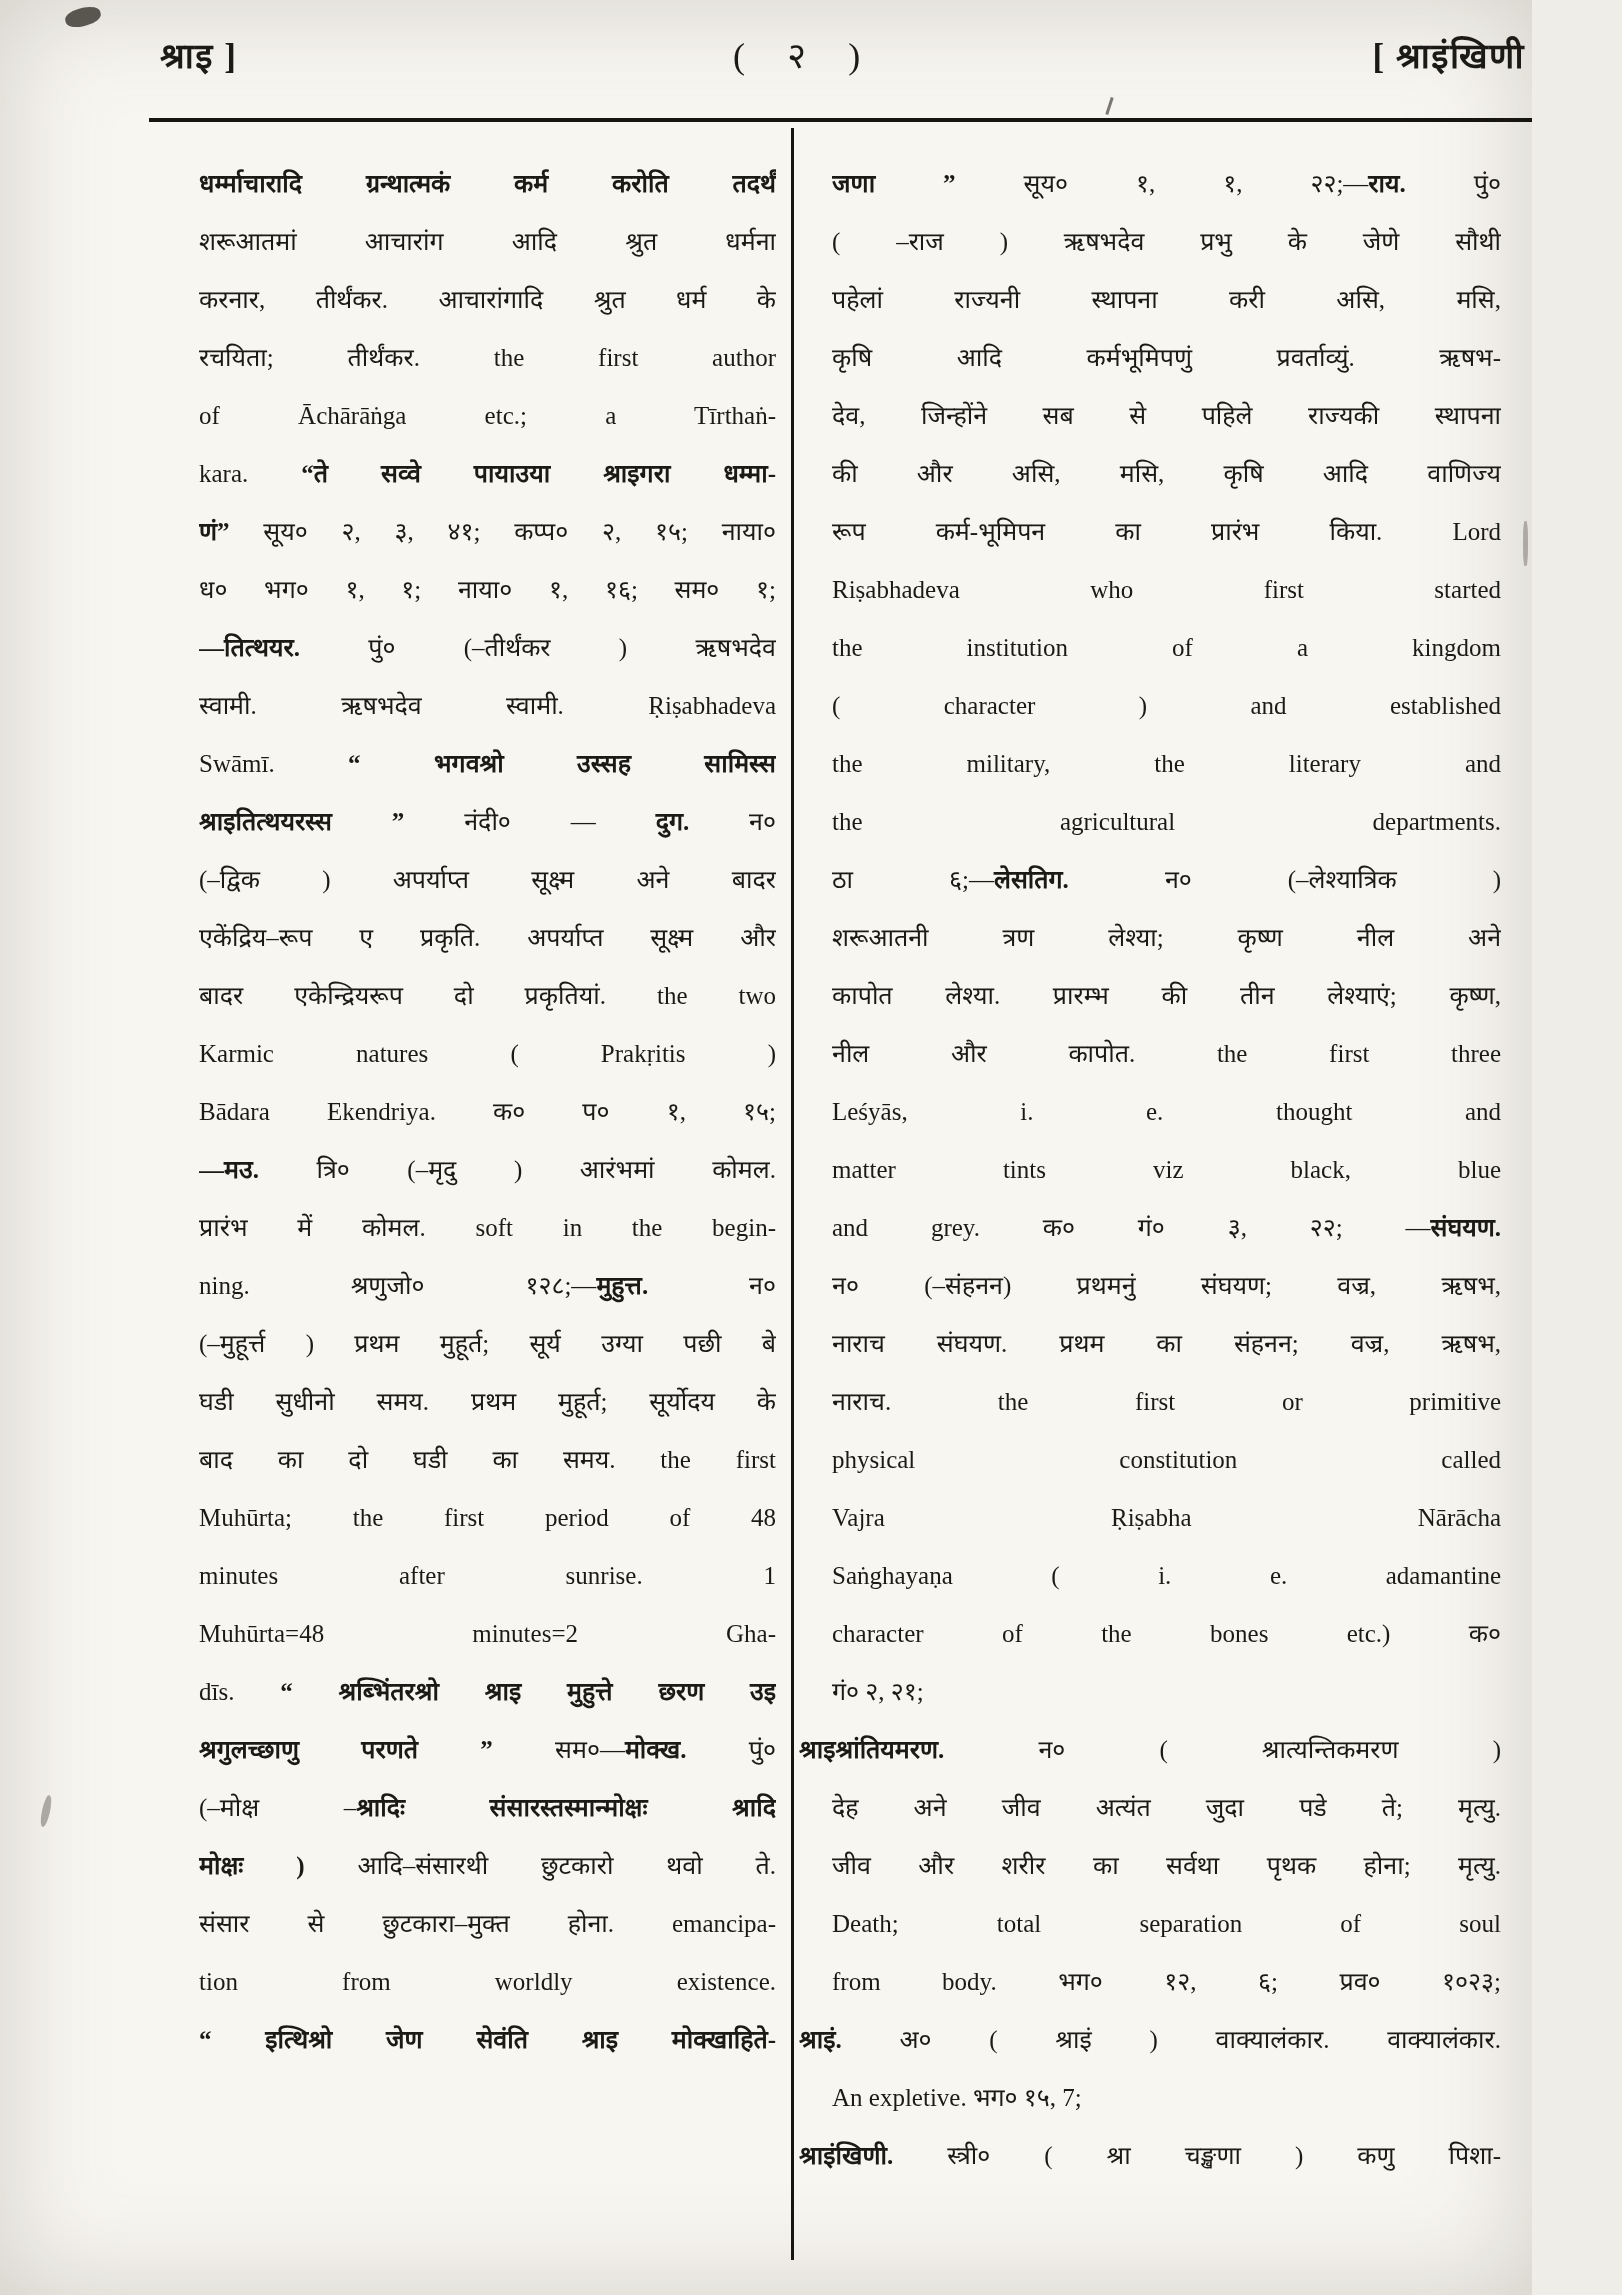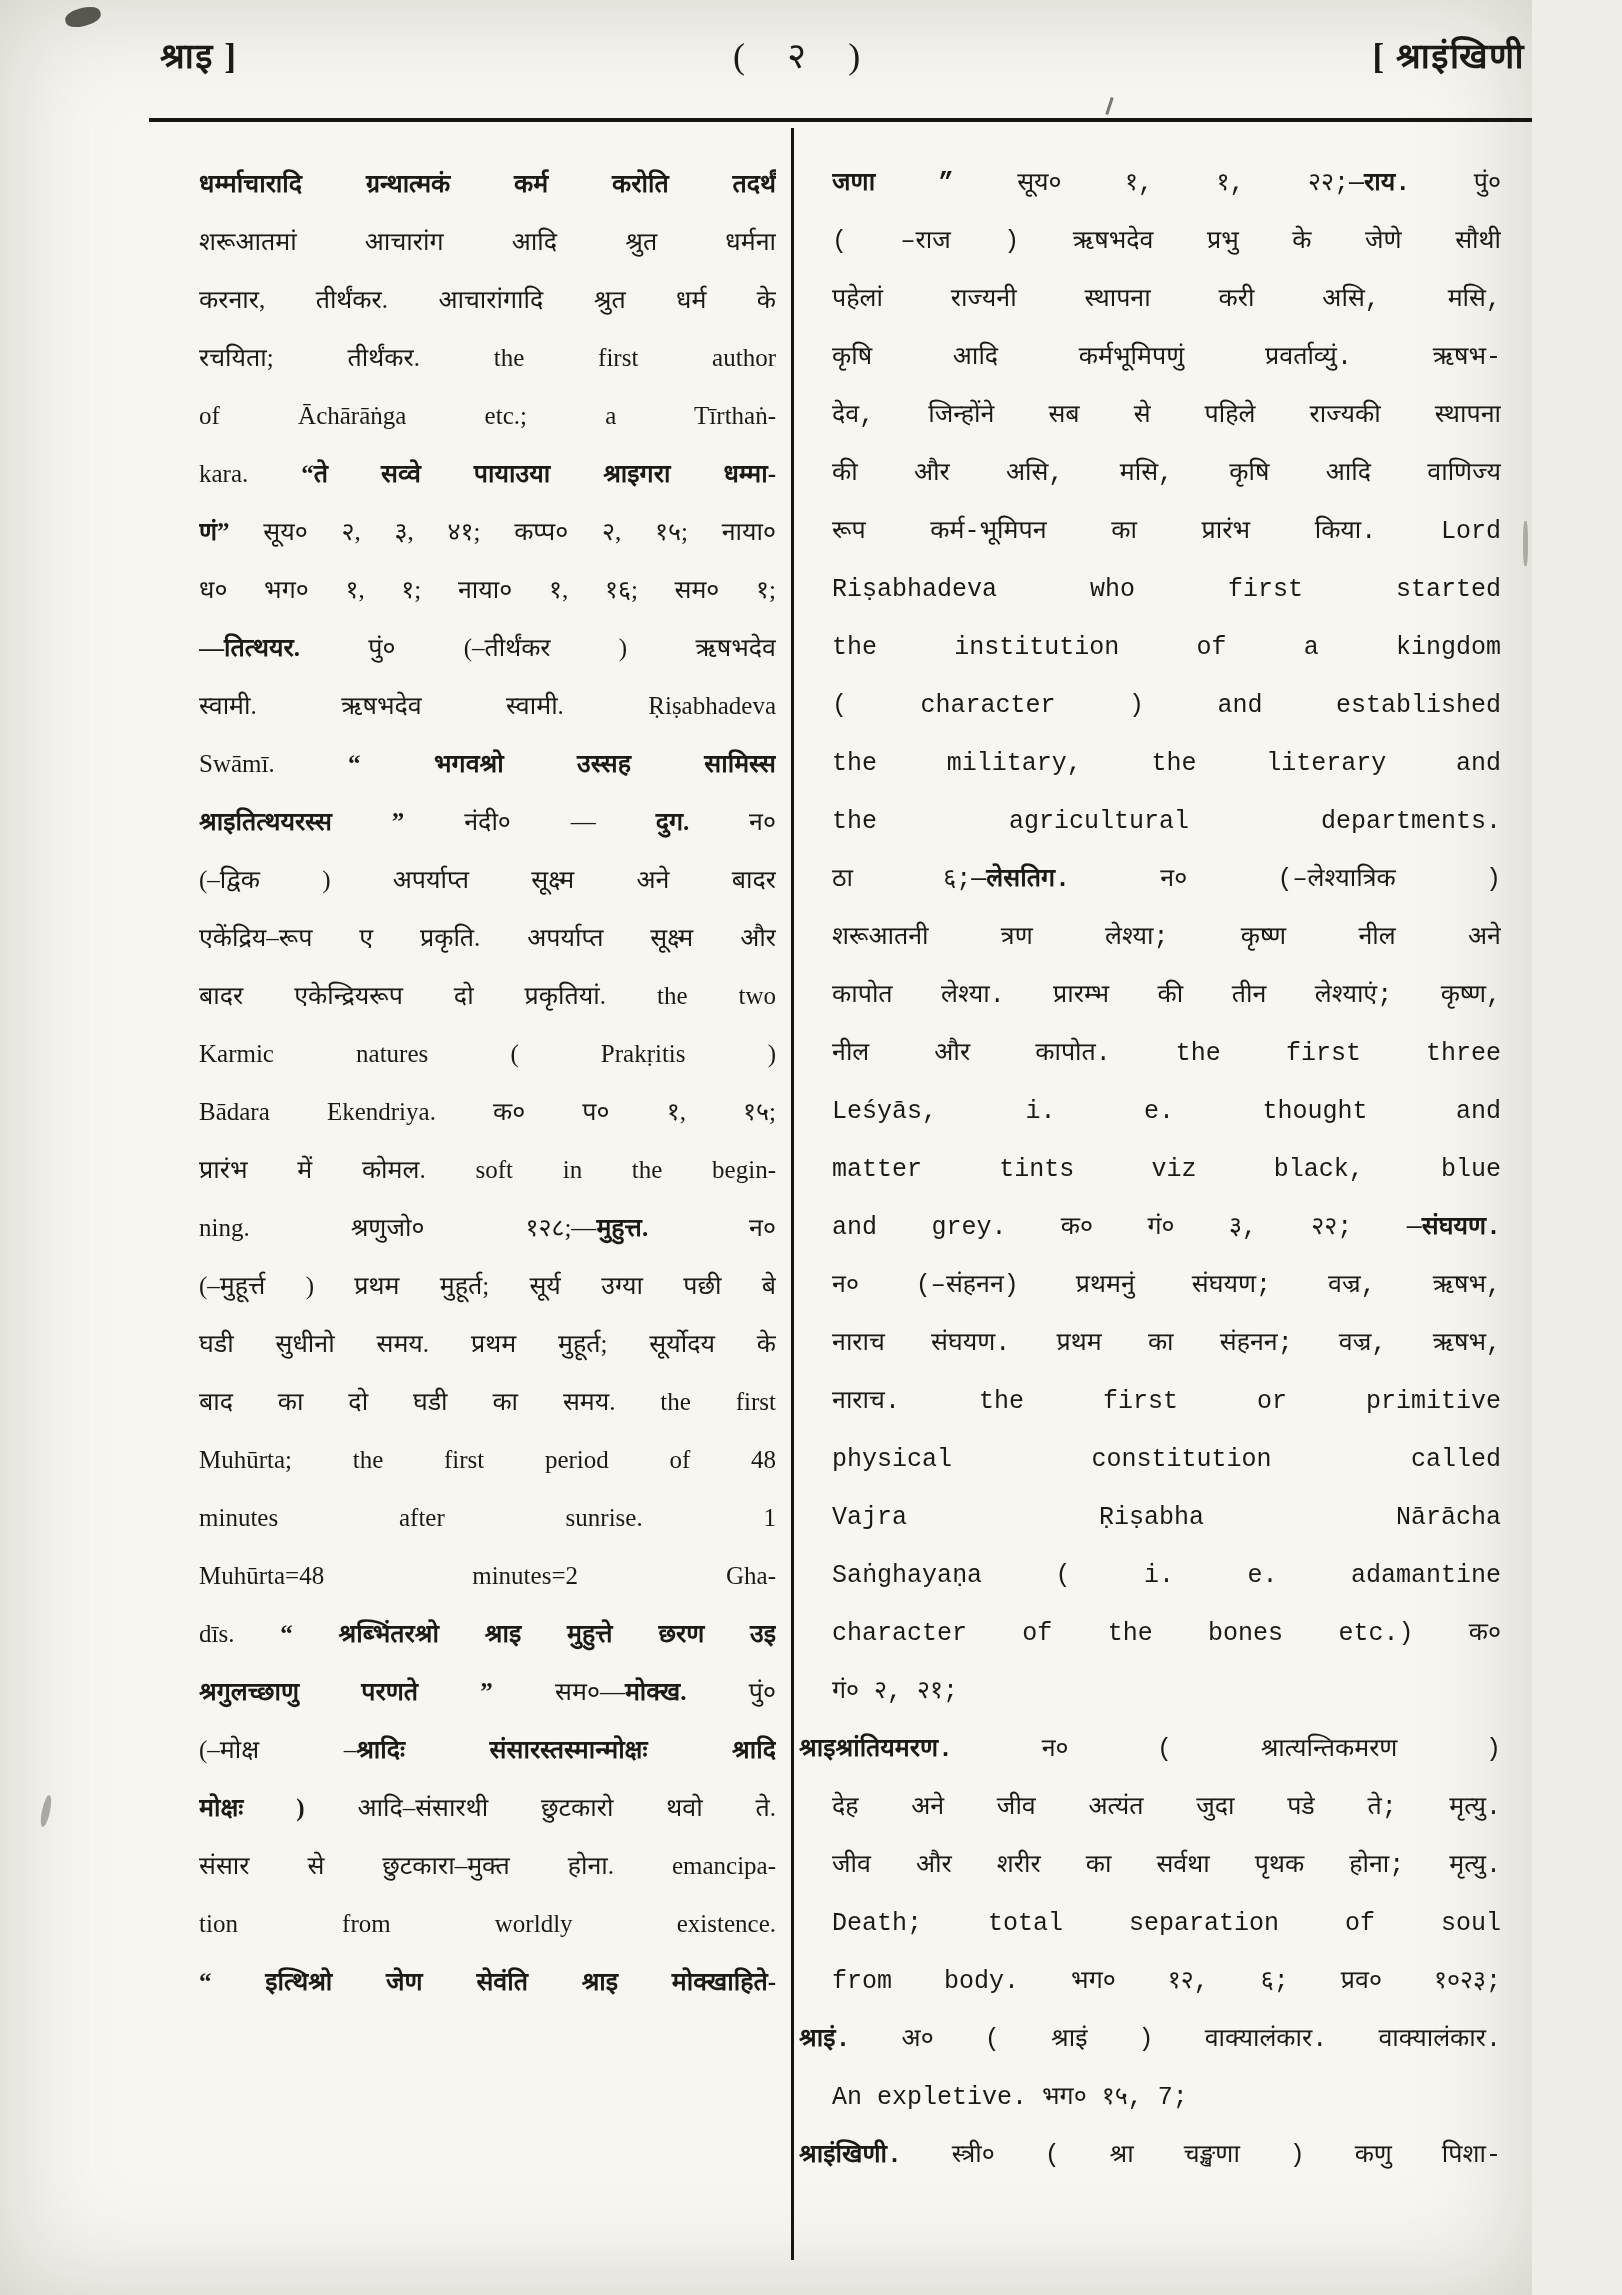--- a/index.html
+++ b/index.html
@@ -28,21 +28,21 @@
   .divider {
     position:absolute; top:128px; bottom:35px; left:791px; width:3px;
     background:#17150f;
   }
   
   .col {
     position:absolute; top:155px;
     font-size:25px; line-height:58px;
   }
   .col.left  { left:199px;  width:577px; }
-  .col.right { left:832px; width:669px;font-family:Liberation Mono, monospace; }
+  .col.right { left:832px; width:669px; }
   .line {
     height:58px; overflow:hidden;
     text-align:justify; text-align-last:justify;
   }
   .line.short { text-align-last:left; }
   .col.right .line.out { margin-left:-33px; }
   .bold { font-weight:700; }
   
   .artifact { position:absolute; background:#2a261f; opacity:.75; }
   .a1 { top:7.5px; left:65px; width:36px; height:18px; border-radius:45%; transform:rotate(-14deg); }
@@ -77,20 +77,21 @@
       <div class="line"><span>ध० भग० १, १; नाया० १, १६; सम० १;</span></div>
       <div class="line"><span class="bold">—तित्थयर.</span><span> पुं० (–तीर्थंकर ) ऋषभदेव</span></div>
       <div class="line"><span>स्वामी. ऋषभदेव स्वामी. Ṛiṣabhadeva</span></div>
       <div class="line"><span>Swāmī. </span><span class="bold">“ भगवश्रो उस्सह सामिस्स</span></div>
       <div class="line"><span class="bold">श्राइतित्थयरस्स ”</span><span> नंदी० — </span><span class="bold">दुग.</span><span> न०</span></div>
       <div class="line"><span>(–द्विक ) अपर्याप्त सूक्ष्म अने बादर</span></div>
       <div class="line"><span>एकेंद्रिय–रूप ए प्रकृति. अपर्याप्त सूक्ष्म और</span></div>
       <div class="line"><span>बादर एकेन्द्रियरूप दो प्रकृतियां. the two</span></div>
       <div class="line"><span>Karmic natures ( Prakṛitis )</span></div>
       <div class="line"><span>Bādara Ekendriya. क० प० १, १५;</span></div>
+      <div class="line"><span class="bold">—मउ.</span><span> त्रि० (–मृदु ) आरंभमां कोमल.</span></div>
       <div class="line"><span>प्रारंभ में कोमल. soft in the begin-</span></div>
       <div class="line"><span>ning. श्रणुजो० १२८;—</span><span class="bold">मुहुत्त.</span><span> न०</span></div>
       <div class="line"><span>(–मुहूर्त्त ) प्रथम मुहूर्त; सूर्य उग्या पछी बे</span></div>
       <div class="line"><span>घडी सुधीनो समय. प्रथम मुहूर्त; सूर्योदय के</span></div>
       <div class="line"><span>बाद का दो घडी का समय. the first</span></div>
       <div class="line"><span>Muhūrta; the first period of 48</span></div>
       <div class="line"><span>minutes after sunrise. 1</span></div>
       <div class="line"><span>Muhūrta=48 minutes=2 Gha-</span></div>
       <div class="line"><span>dīs. </span><span class="bold">“ श्रब्भिंतरश्रो श्राइ मुहुत्ते छरण उइ</span></div>
       <div class="line"><span class="bold">श्रगुलच्छाणु परणते ”</span><span> सम०—</span><span class="bold">मोक्ख.</span><span> पुं०</span></div>

